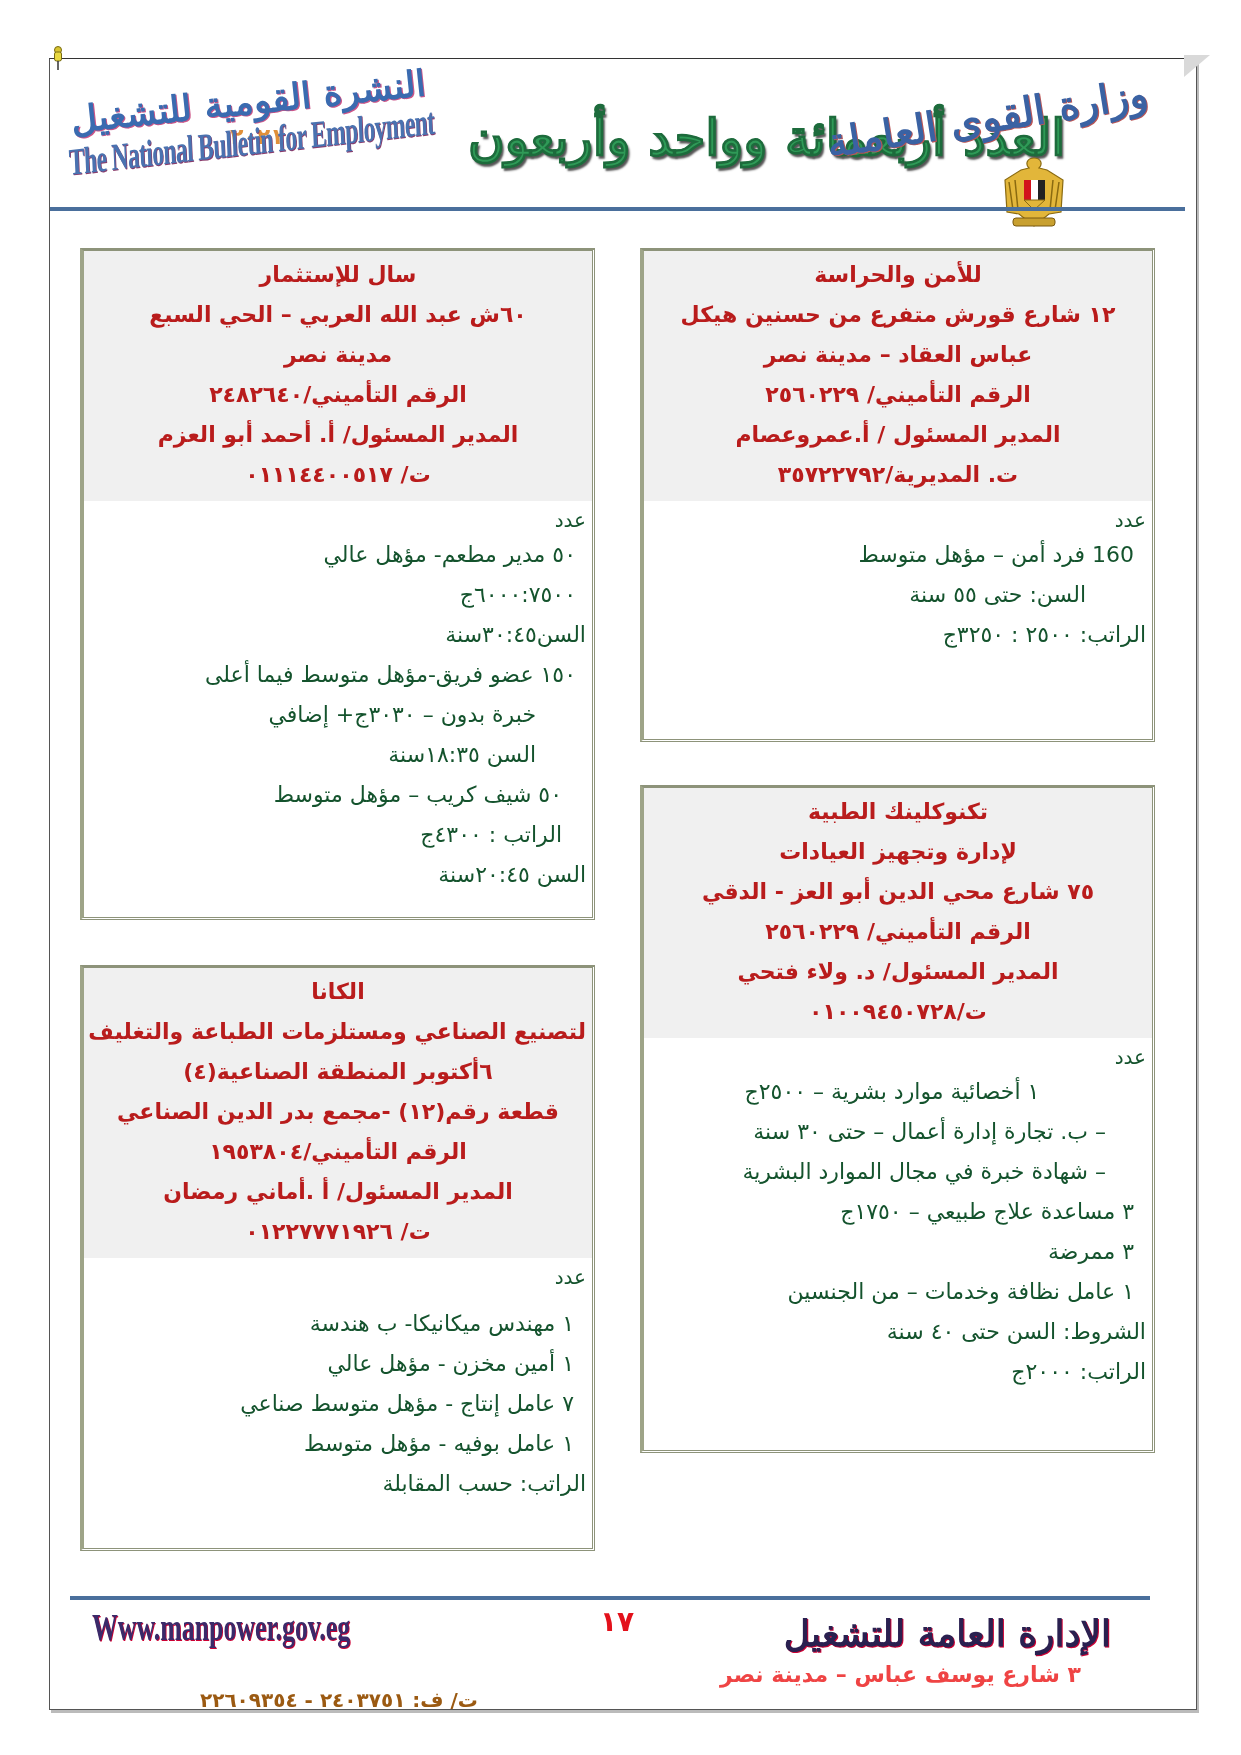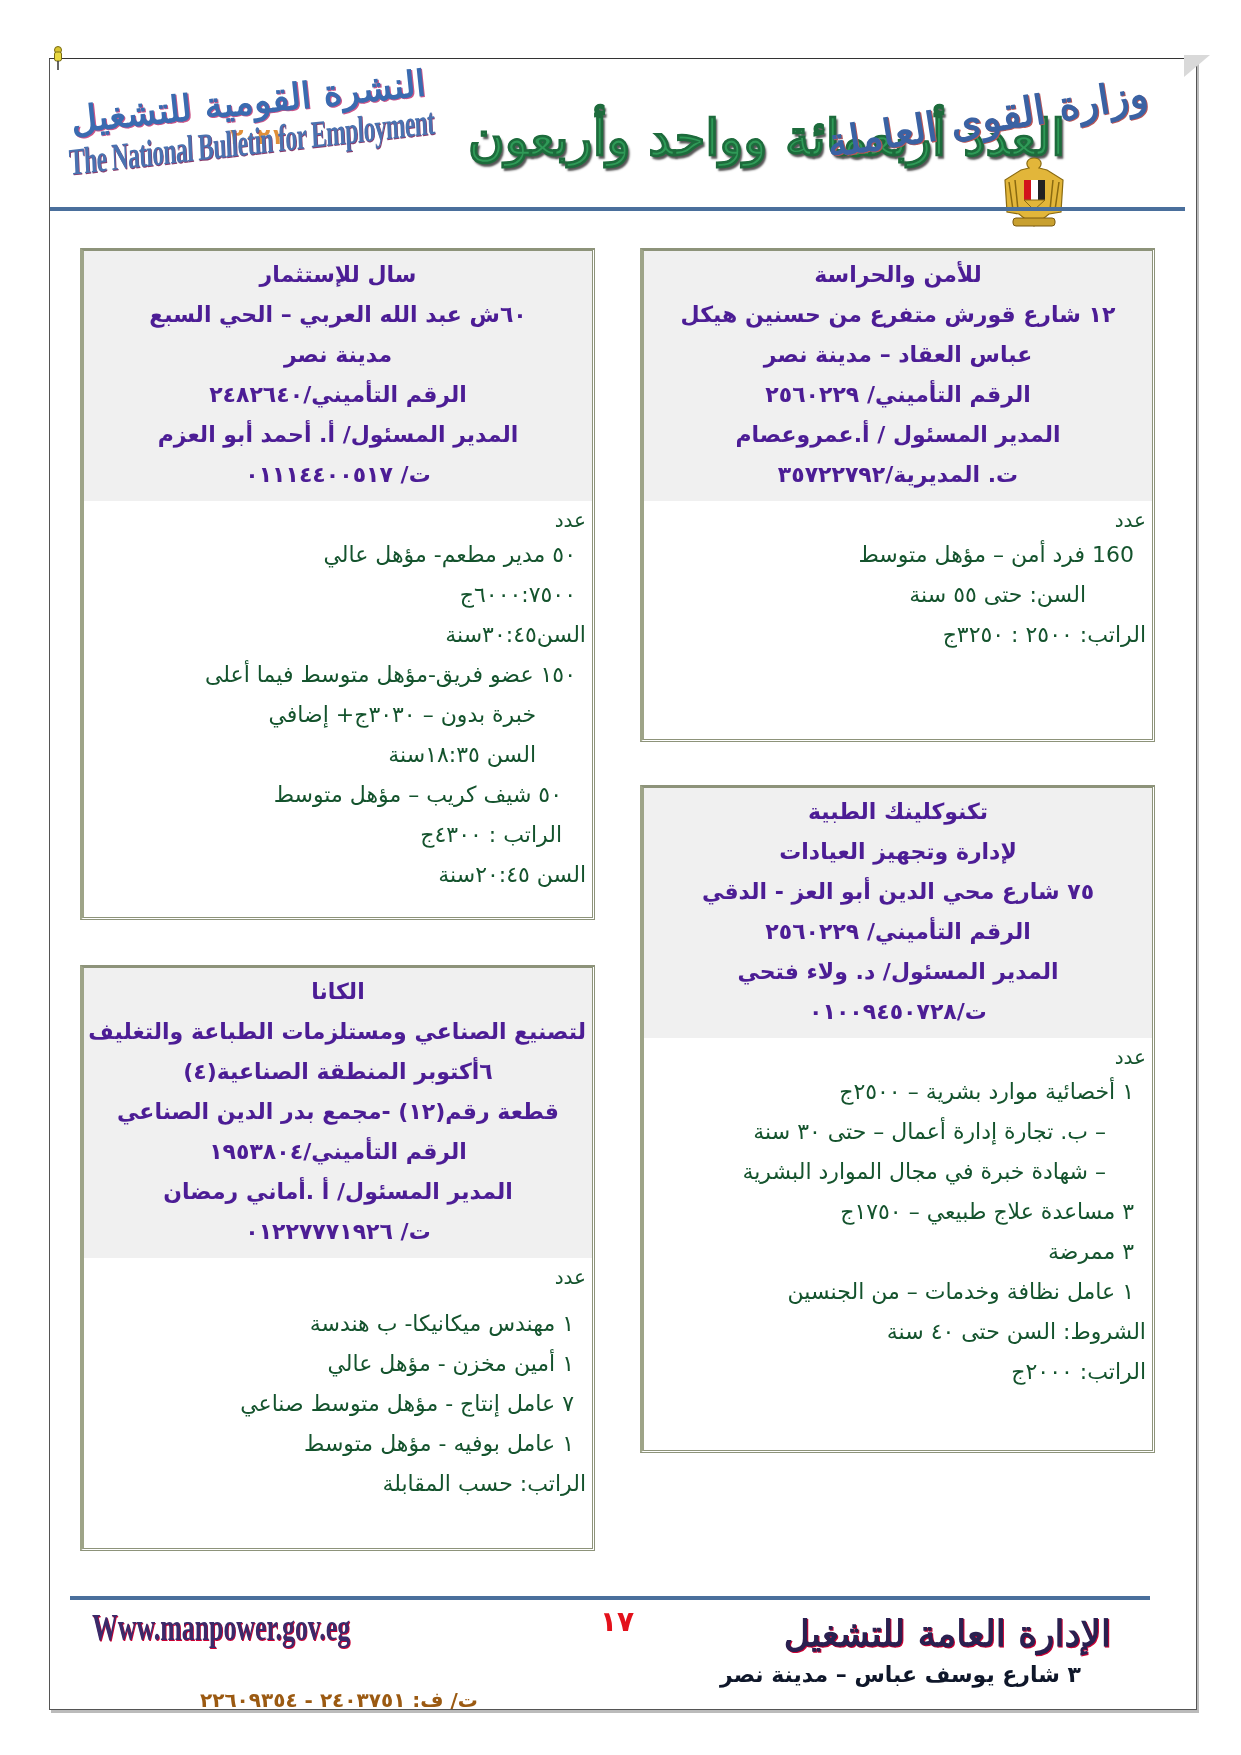--- a/index.html
+++ b/index.html
@@ -12,32 +12,32 @@
   .ministry { position:absolute; right:40px; top:26px; width:280px; height:130px; }
   .ministry-name { position:absolute; right:6px; top:8px; font-size:40px; font-weight:bold; color:#3a62a3; font-family:"DejaVu Serif", serif; transform:rotate(-9deg); white-space:nowrap; text-shadow:1px 1px 0 #b55; }
   .eagle { position:absolute; right:86px; top:66px; width:70px; height:80px; }
   .issue-title { position:absolute; left:418px; top:48px; font-size:50px; font-weight:bold; color:#2f9a57; font-family:"DejaVu Serif", serif; white-space:nowrap; letter-spacing:-1px; text-shadow:2px 3px 2px #555; -webkit-text-stroke:1px #1d6b3c; }
   .bulletin { position:absolute; left:18px; top:20px; width:380px; height:130px; }
   .bulletin-ar { position:absolute; right:22px; top:0; font-size:36px; font-weight:bold; color:#3a6bb0; font-family:"DejaVu Serif", serif; transform:rotate(-6deg); white-space:nowrap; text-shadow:1px 1px 0 #c58; }
   .bulletin-year { position:absolute; left:162px; top:44px; font-size:22px; color:#e0903a; font-weight:bold; letter-spacing:6px; }
   .bulletin-en { position:absolute; left:0; top:60px; font-size:38px; font-weight:bold; color:#4a72b0; font-family:"Liberation Serif", serif; transform:scaleX(0.62) rotate(-4deg); transform-origin:left top; white-space:nowrap; letter-spacing:-1px; text-shadow:1px 1px 0 #8a3b6a; }
 
   .box { position:absolute; border-top:3px solid #8d937a; border-left:4px solid #9ea488; border-right:3px double #8d937a; border-bottom:3px double #8d937a; background:#fff; direction:rtl; }
-  .box-head { background:#f0f0f0; text-align:center; color:#4c1d95; font-weight:bold; font-size:22px; line-height:40px; padding:4px 6px 6px; }
+  .box-head { background:#f0f0f0; text-align:center; color:#b91c1c; font-weight:bold; font-size:22px; line-height:40px; padding:4px 6px 6px; }
   .box-head div { white-space:nowrap; }
   .box-body { color:#14532d; font-weight:normal; font-size:22px; line-height:40px; padding:0 6px 4px 6px; text-align:right; }
   .box-body .count-label { font-size:20px; line-height:30px; padding-top:4px; }
   .box-body div { white-space:nowrap; }
 
   .footer-rule { position:absolute; left:70px; top:1596px; width:1080px; height:4px; background:#4a6f9c; }
   .footer-web { position:absolute; left:92px; top:1605px; font-size:38px; font-family:"Liberation Serif", serif; color:#3a2a6a; transform:scaleX(0.68); transform-origin:left top; white-space:nowrap; text-shadow:1px 1px 0 #c03; font-weight:bold; }
   .footer-phone { position:absolute; left:200px; top:1688px; font-size:20px; color:#9b5a12; font-weight:bold; direction:rtl; white-space:nowrap; }
   .page-number { position:absolute; left:600px; top:1605px; font-size:28px; color:#e3111b; font-weight:bold; }
   .footer-org { position:absolute; right:130px; top:1612px; font-size:36px; font-weight:bold; color:#2a2050; font-family:"DejaVu Serif", serif; white-space:nowrap; direction:rtl; text-shadow:1px 1px 0 #c03; }
-  .footer-addr { position:absolute; right:160px; top:1662px; font-size:22px; color:#0f172a; font-weight:bold; white-space:nowrap; direction:rtl; }
+  .footer-addr { position:absolute; right:160px; top:1662px; font-size:22px; color:#ef4444; font-weight:bold; white-space:nowrap; direction:rtl; }
 </style>
 </head>
 <body>
 
 <div class="page-frame">
   <div class="corner-fold"></div>
 </div>
 
 <svg class="pin-icon" viewBox="0 0 12 26">
   <circle cx="6" cy="4" r="3.5" fill="#d8c431" stroke="#776a10" stroke-width="1"></circle>
@@ -111,21 +111,21 @@
   <div class="box-head">
     <div>تكنوكلينك الطبية</div>
     <div>لإدارة وتجهيز العيادات</div>
     <div>٧٥ شارع محي الدين أبو العز - الدقي</div>
     <div>الرقم التأميني/ ٢٥٦٠٢٢٩</div>
     <div>المدير المسئول/ د. ولاء فتحي</div>
     <div>ت/٠١٠٠٩٤٥٠٧٢٨</div>
   </div>
   <div class="box-body">
     <div class="count-label">عدد</div>
-    <div style="padding-right:12px;">١   أخصائية موارد بشرية – ٢٥٠٠ج</div>
+    <div style="padding-right:12px;text-align:center;">١   أخصائية موارد بشرية – ٢٥٠٠ج</div>
     <div style="padding-right:40px;">– ب. تجارة إدارة أعمال – حتى ٣٠ سنة</div>
     <div style="padding-right:40px;">– شهادة خبرة في مجال الموارد البشرية</div>
     <div style="padding-right:12px;">٣   مساعدة علاج طبيعي – ١٧٥٠ج</div>
     <div style="padding-right:12px;">٣   ممرضة</div>
     <div style="padding-right:12px;">١   عامل نظافة وخدمات – من الجنسين</div>
     <div>الشروط: السن حتى ٤٠ سنة</div>
     <div>الراتب: ٢٠٠٠ج</div>
   </div>
 </div>
 

